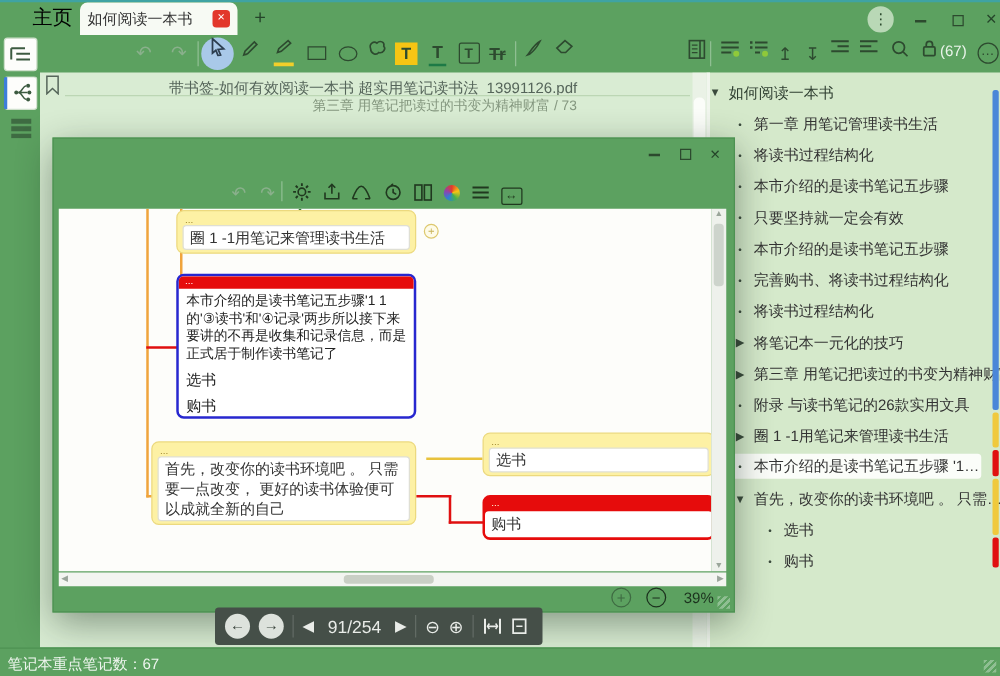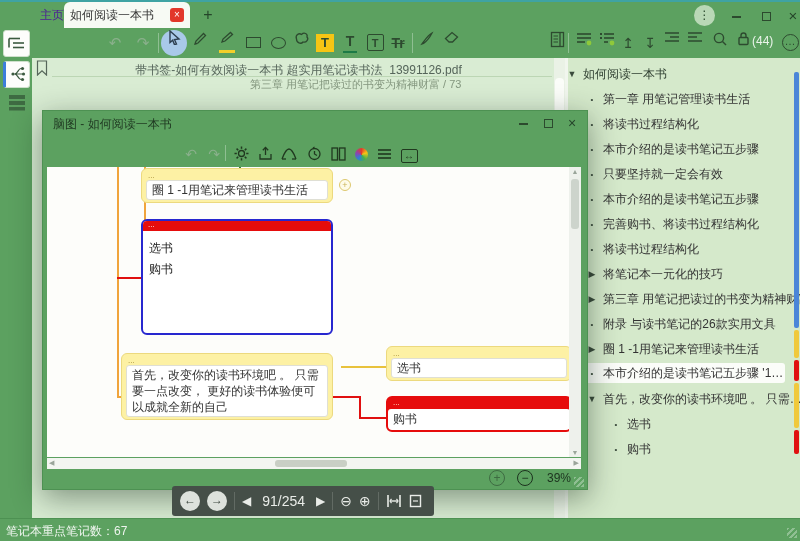--- a/index.html
+++ b/index.html
@@ -4,22 +4,22 @@
 <style>
   * { margin:0; padding:0; box-sizing:border-box; }
   html,body { width:800px; height:541px; overflow:hidden; }
   body { font-family:"Liberation Sans","DejaVu Sans",sans-serif; position:relative;
          background:#5ca160; font-size:12px; }
   .abs { position:absolute; }
 
   
   #top-edge { left:0; top:0; width:800px; height:2px; background:#3fa3a3; }
   #tabbar { left:0; top:2px; width:800px; height:26px; background:#5ca160; }
-  .tab-home { left:20px; top:0; width:44px; height:26px; line-height:26px; text-align:right;
-              color:#4c1d95; font-size:12px; cursor:default; }
+  .tab-home { left:20px; top:0; width:44px; height:26px; line-height:26px; text-align:center;
+              color:#000000; font-size:16px; cursor:default; }
   .tab-active { left:64px; top:0; width:126px; height:26px; background:#f7faf4;
                 border-radius:6px 6px 0 0; display:flex; align-items:center; padding:0 6px; }
   .tab-active .tab-label { flex:1; font-size:12px; color:#333; white-space:nowrap; overflow:hidden; }
   .tab-close { width:14px; height:14px; background:#e2372b; border-radius:3px; color:#fff;
                font-size:10px; line-height:14px; text-align:center; cursor:pointer; }
   .tab-new { left:196px; top:0; width:24px; height:26px; line-height:25px; text-align:center;
              color:#25452a; font-size:16px; cursor:pointer; }
   .winbtn { top:5px; width:18px; height:18px; line-height:17px; text-align:center; color:#25452a;
             font-size:13px; cursor:pointer; }
   #btn-menu { left:694px; top:3px; width:21px; height:21px; border-radius:50%; background:#b9d8b6;
@@ -234,21 +234,21 @@
         <circle cx="7" cy="7" r="4.6" fill="none" stroke="#2d4a2f" stroke-width="1.4"></circle>
         <line x1="10.5" y1="10.5" x2="14" y2="14" stroke="#2d4a2f" stroke-width="1.4"></line>
       </svg>
   </div>
   <div class="abs tbi" style="left:731px;">
     <svg width="13" height="15" viewBox="0 0 13 15">
         <rect x="2" y="6.5" width="9" height="7" rx="1" fill="none" stroke="#2d4a2f" stroke-width="1.4"></rect>
         <path d="M4 6.5 V4.5 a2.5 2.5 0 0 1 5 0 V6.5" fill="none" stroke="#2d4a2f" stroke-width="1.4"></path>
       </svg>
   </div>
-  <div class="abs count-badge" style="left:752px;">(44)</div>
+  <div class="abs count-badge" style="left:752px;">(67)</div>
   <div class="abs tbi" style="left:778px;">
       <div class="more-circle">…</div>
     </div>
 </div>
 
 <div id="doc" class="abs">
   <div class="abs" style="left:4px;top:2px;">
     <svg width="12" height="16" viewBox="0 0 12 16">
         <path d="M1.5 1 H10.5 V15 L6 10.8 L1.5 15 Z" fill="none" stroke="#56665a" stroke-width="1.2"></path>
       </svg>
@@ -354,21 +354,20 @@
     </div>
   <div class="abs marker" style="top:14px;height:256px;background:#4a86d8;"></div>
   <div class="abs marker" style="top:272px;height:28px;background:#f0c93c;"></div>
   <div class="abs marker" style="top:302px;height:21px;background:#e01010;"></div>
   <div class="abs marker" style="top:325px;height:45px;background:#f0c93c;"></div>
   <div class="abs marker" style="top:372px;height:24px;background:#e01010;"></div>
 </div>
 <div id="splitter" class="abs"></div>
 
 <div id="mmwin" class="abs">
-  <div id="mm-title" class="abs">脑图 - 如何阅读一本书</div>
   <div class="abs mm-btn" style="right:56px;"><span class="icon-min-line"></span></div>
   <div class="abs mm-btn" style="right:31px;"><span class="icon-max-box"></span></div>
   <div class="abs mm-btn" style="right:7px;font-size:14px;">×</div>
 
   <div class="abs mmi disabled" style="left:137px;">↶</div>
   <div class="abs mmi disabled" style="left:160px;">↷</div>
   <div class="abs tb-sep" style="left:182px;top:34px;height:16px;"></div>
   <div class="abs mmi" style="left:187px;">
     <svg width="15" height="15" viewBox="0 0 15 15" style="margin-top:3px;">
         <circle cx="7.5" cy="7.5" r="3" fill="none" stroke="#20381f" stroke-width="1.3"></circle>
@@ -438,20 +437,21 @@
 
     <div class="node-yellow" style="left:94px;top:1px;width:192px;">
       <div class="node-hdr">...</div>
       <div class="node-inner">圈 1 -1用笔记来管理读书生活</div>
     </div>
     <div class="expand-dot" style="left:292px;top:12px;">+</div>
 
     <div id="node2" style="left:94px;top:52px;width:192px;height:116px;">
       <div class="red-bar">...</div>
       <div class="body">
+        <span>本市介绍的是读书笔记五步骤'1 1 的'③读书'和'④记录'两步所以接下来要讲的不再是收集和记录信息，而是正式居于制作读书笔记了</span>
         <div class="sub">选书</div>
         <div class="sub">购书</div>
       </div>
     </div>
 
     <div class="node-yellow" style="left:74px;top:186px;width:212px;">
       <div class="node-hdr">...</div>
       <div class="node-inner">首先，改变你的读书环境吧 。 只需要一点改变， 更好的读书体验便可以成就全新的自己</div>
     </div>
 

